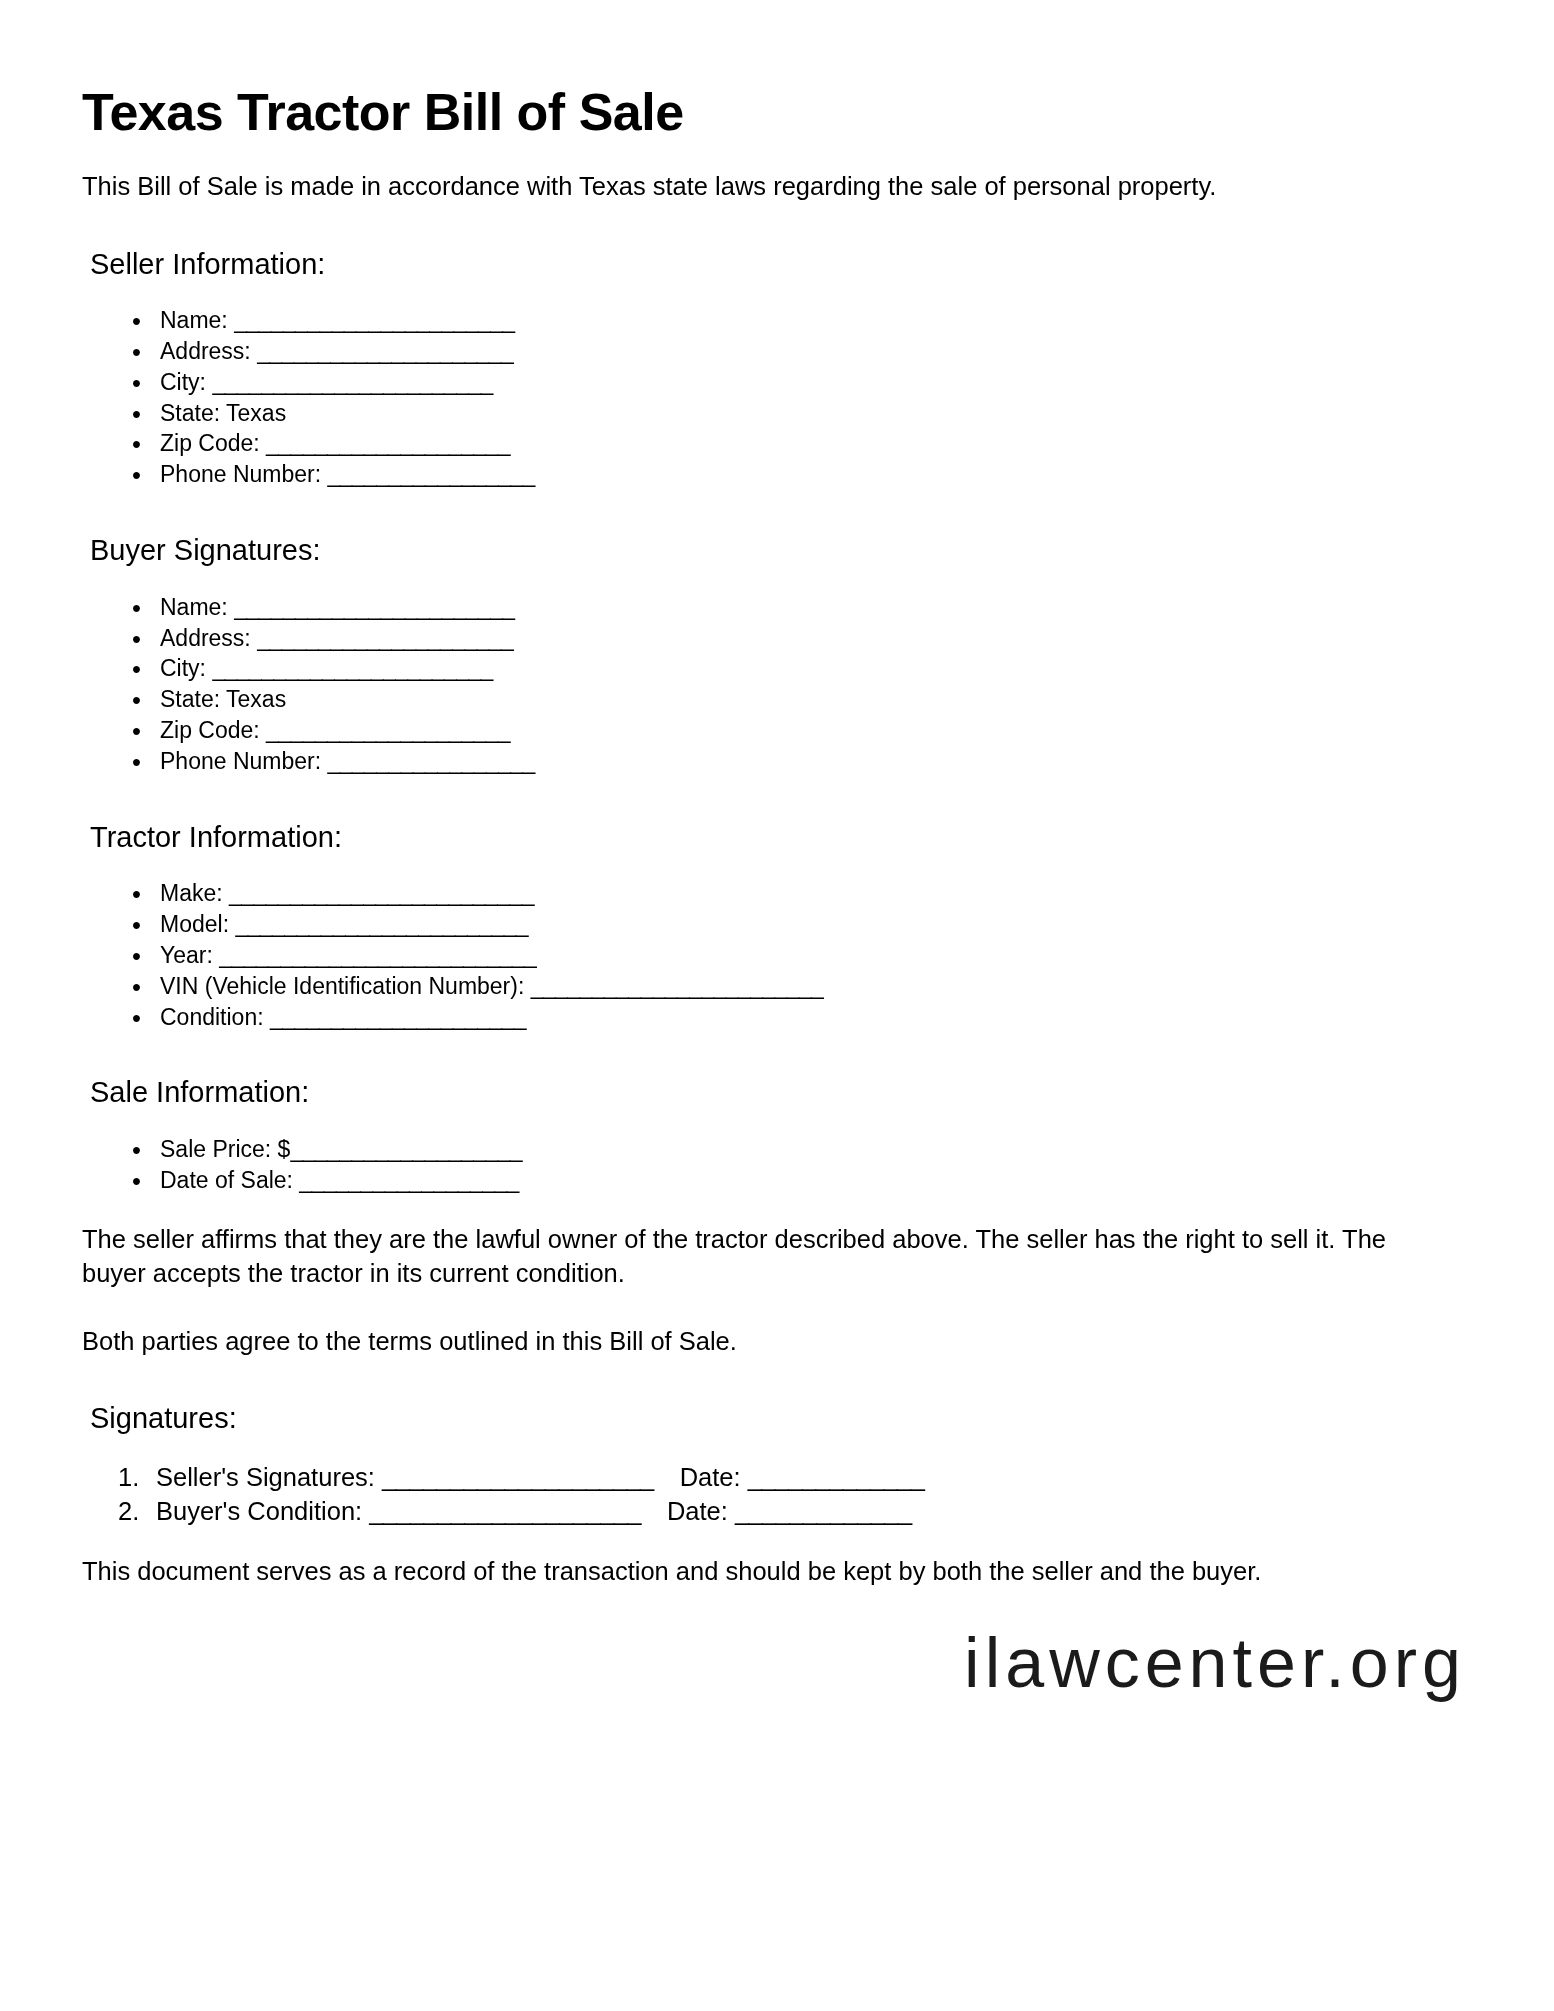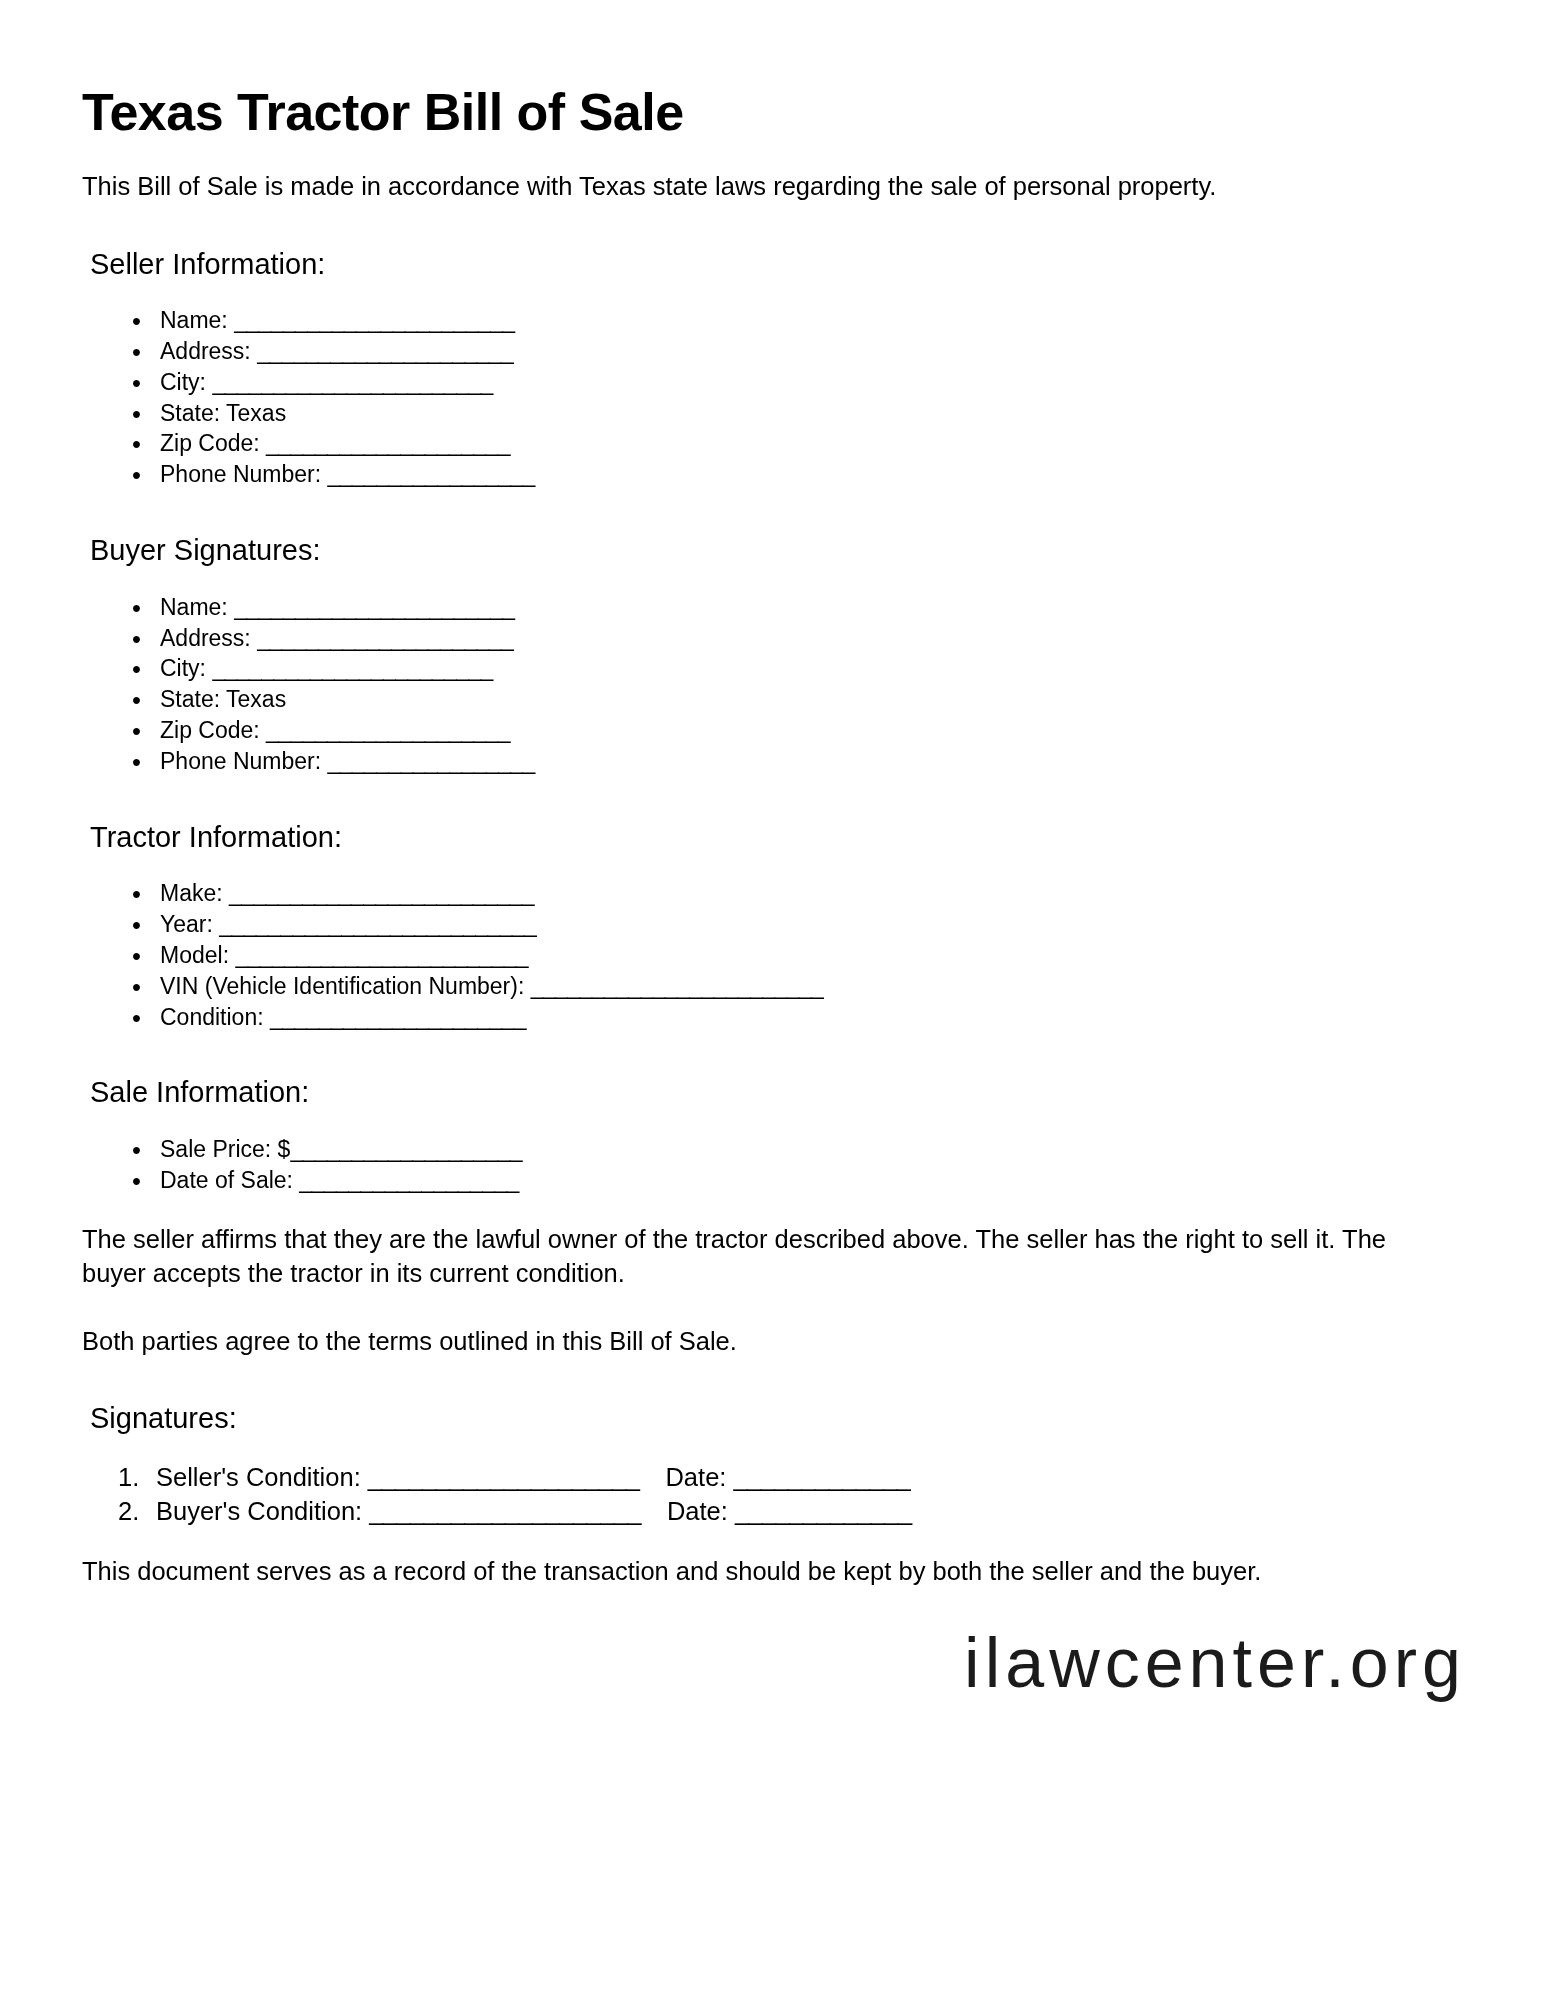--- a/index.html
+++ b/index.html
@@ -129,39 +129,39 @@
     <li><span>Address: </span><span class="blank">_____________________</span></li>
     <li><span>City: </span><span class="blank">_______________________</span></li>
     <li><span>State: Texas</span><span class="blank"></span></li>
     <li><span>Zip Code: </span><span class="blank">____________________</span></li>
     <li><span>Phone Number: </span><span class="blank">_________________</span></li>
   </ul>
 
   <h2 class="section">Tractor Information:</h2>
   <ul class="fields">
     <li><span>Make: </span><span class="blank">_________________________</span></li>
+    <li><span>Model: </span><span class="blank">________________________</span></li>
     <li><span>Year: </span><span class="blank">__________________________</span></li>
-    <li><span>Model: </span><span class="blank">________________________</span></li>
     <li><span>VIN (Vehicle Identification Number): </span><span class="blank">________________________</span></li>
     <li><span>Condition: </span><span class="blank">_____________________</span></li>
   </ul>
 
   <h2 class="section">Sale Information:</h2>
   <ul class="fields">
     <li><span>Sale Price: $</span><span class="blank">___________________</span></li>
     <li><span>Date of Sale: </span><span class="blank">__________________</span></li>
   </ul>
 
   <p class="para">The seller affirms that they are the lawful owner of the tractor described above. The seller has the right to sell it. The buyer accepts the tractor in its current condition.</p>
 
   <p class="para tight">Both parties agree to the terms outlined in this Bill of Sale.</p>
 
   <h2 class="section">Signatures:</h2>
   <ol class="signatures">
-    <li><span>Seller's Condition: </span><span class="blank">____________________</span><span class="gap"></span><span>Date: </span><span class="blank">_____________</span></li>
+    <li><span>Seller's Signatures: </span><span class="blank">____________________</span><span class="gap"></span><span>Date: </span><span class="blank">_____________</span></li>
     <li><span>Buyer's Condition: </span><span class="blank">____________________</span><span class="gap"></span><span>Date: </span><span class="blank">_____________</span></li>
   </ol>
 
   <p class="para">This document serves as a record of the transaction and should be kept by both the seller and the buyer.</p>
 
   <div class="watermark">ilawcenter.org</div>
 
 </div>
 
 </body></html>

